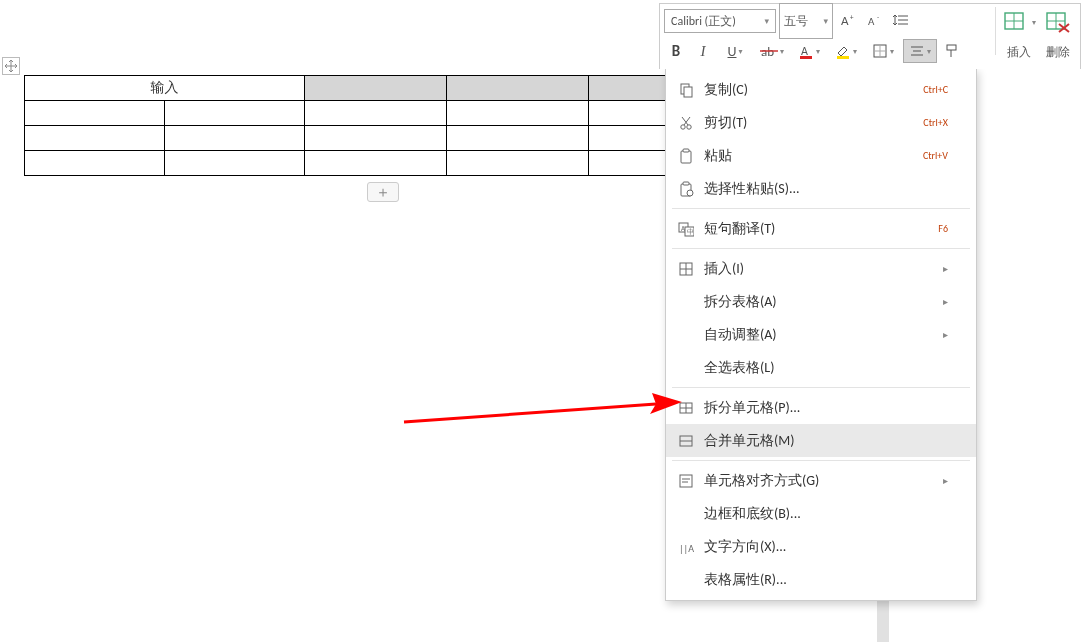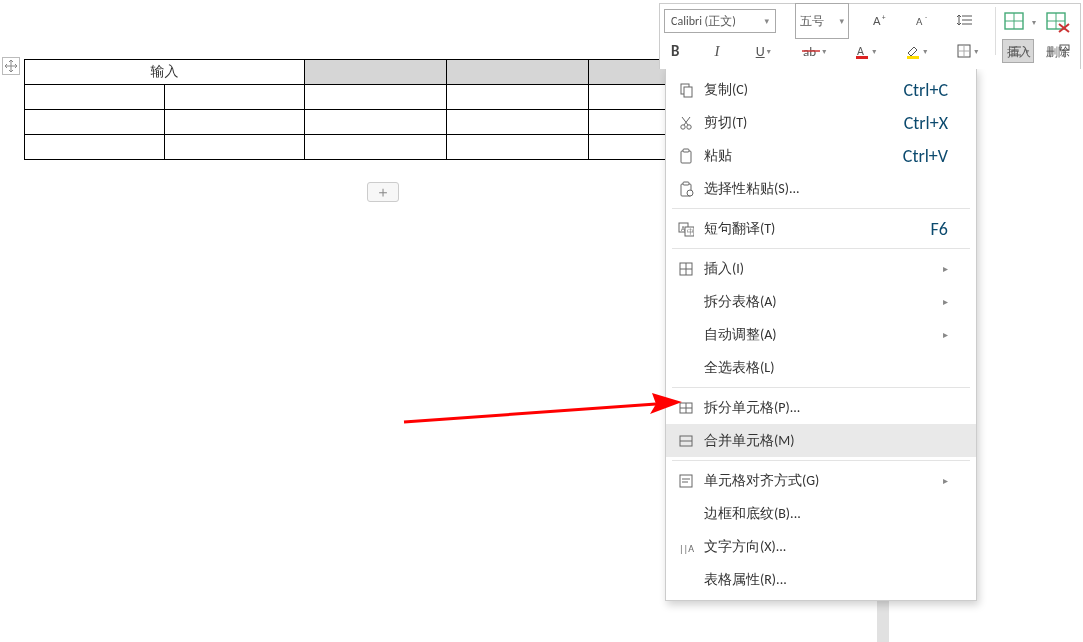--- a/index.html
+++ b/index.html
@@ -22,21 +22,21 @@
     width: 422px;
     background: #fff;
     border: 1px solid #ccc;
     border-bottom: none;
     padding: 3px 4px 4px;
     z-index: 50;
   }
   .toolbar-row {
     display: flex;
     align-items: center;
-    gap: 19px;
+    gap: 3px;
     height: 28px;
   }
   .font-name {
     border: 1px solid #aaa;
     height: 24px;
     width: 112px;
     padding: 0 6px;
     line-height: 22px;
     font-size: 12px;
     color: #555;
@@ -115,21 +115,21 @@
     border: 1px solid #bbb;
     background: #fff;
     display: flex;
     align-items: center;
     justify-content: center;
     cursor: move;
   }
   .word-table {
     position: absolute;
     left: 24px;
-    top: 59px;
+    top: 75px;
     border-collapse: collapse;
   }
   .word-table td {
     border: 1px solid #000;
     height: 25px;
     padding: 0 4px;
     font-size: 14px;
     text-align: center;
     vertical-align: middle;
     background: #fff;
@@ -192,22 +192,22 @@
     align-items: center;
     justify-content: center;
     flex-shrink: 0;
   }
   .ctx-label {
     flex: 1;
     font-size: 14px;
     padding-left: 6px;
   }
   .ctx-accel {
-    font-size: 18px;
-    color: #0c4a6e;
+    font-size: 10px;
+    color: #c2410c;
     padding-left: 8px;
   }
   .ctx-sub {
     font-size: 10px;
     color: #888;
     padding-left: 8px;
   }
   .ctx-sep {
     height: 1px;
     background: #e3e3e3;

